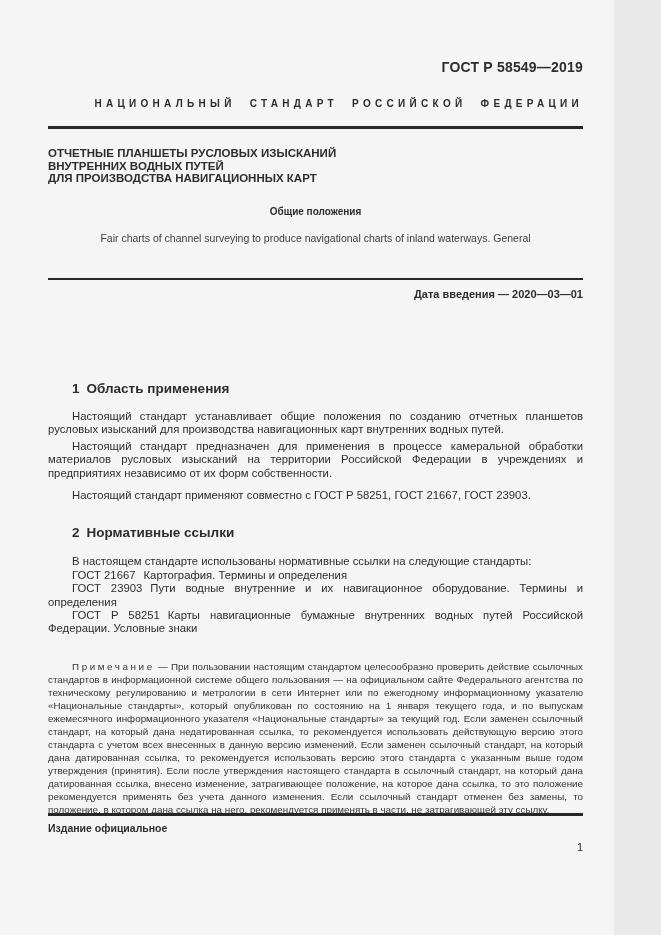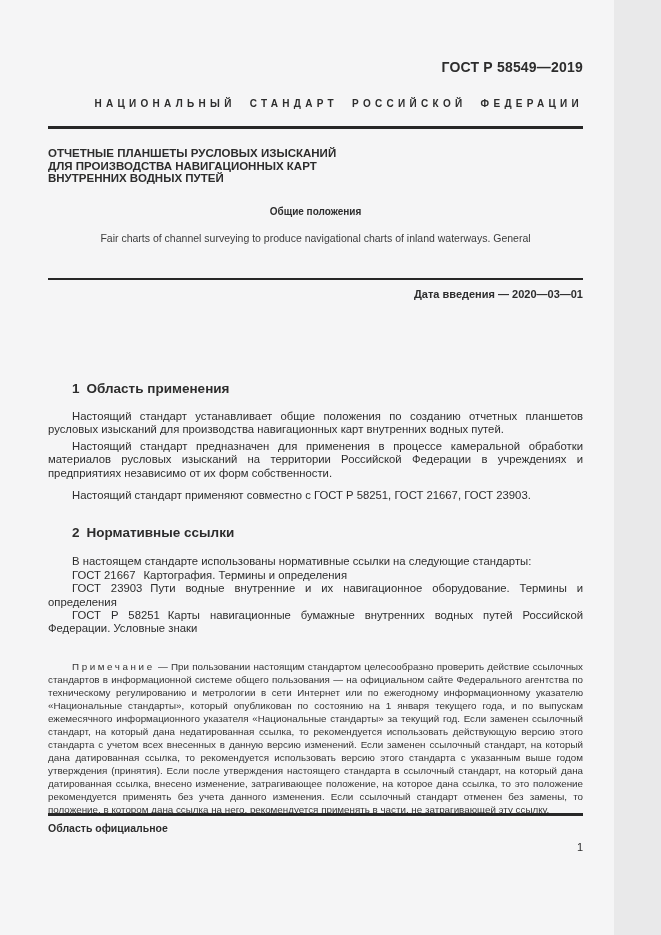--- a/index.html
+++ b/index.html
@@ -121,22 +121,22 @@
 <body>
 
 <div class="page">
 
   <div class="col head-block">
     <div class="doc-code">ГОСТ Р 58549—2019</div>
     <div class="national-standard">НАЦИОНАЛЬНЫЙ СТАНДАРТ РОССИЙСКОЙ ФЕДЕРАЦИИ</div>
     <div class="rule thick"></div>
     <div class="doc-title">
       <div>ОТЧЕТНЫЕ ПЛАНШЕТЫ РУСЛОВЫХ ИЗЫСКАНИЙ</div>
+      <div>ВНУТРЕННИХ ВОДНЫХ ПУТЕЙ</div>
       <div>ДЛЯ ПРОИЗВОДСТВА НАВИГАЦИОННЫХ КАРТ</div>
-      <div>ВНУТРЕННИХ ВОДНЫХ ПУТЕЙ</div>
     </div>
     <div class="doc-subtitle">Общие положения</div>
     <div class="doc-title-en">Fair charts of channel surveying to produce navigational charts of inland waterways. General</div>
     <div class="rule thin"></div>
     <div class="intro-date">Дата введения — 2020—03—01</div>
   </div>
 
   <div class="col main-block">
 
     <section class="sec1">
@@ -164,17 +164,17 @@
       </p>
       <div class="note">
         <span class="note-label">Примечание</span> <span>— При пользовании настоящим стандартом целесообразно проверить действие ссылочных стандартов в информационной системе общего пользования — на официальном сайте Федерального агентства по техническому регулированию и метрологии в сети Интернет или по ежегодному информационному указателю «Национальные стандарты», который опубликован по состоянию на 1 января текущего года, и по выпускам ежемесячного информационного указателя «Национальные стандарты» за текущий год. Если заменен ссылочный стандарт, на который дана недатированная ссылка, то рекомендуется использовать действующую версию этого стандарта с учетом всех внесенных в данную версию изменений. Если заменен ссылочный стандарт, на который дана датированная ссылка, то рекомендуется использовать версию этого стандарта с указанным выше годом утверждения (принятия). Если после утверждения настоящего стандарта в ссылочный стандарт, на который дана датированная ссылка, внесено изменение, затрагивающее положение, на которое дана ссылка, то это положение рекомендуется применять без учета данного изменения. Если ссылочный стандарт отменен без замены, то положение, в котором дана ссылка на него, рекомендуется применять в части, не затрагивающей эту ссылку.</span>
       </div>
     </section>
 
   </div>
 
   <div class="col footer-block">
     <div class="rule thick"></div>
-    <div class="edition">Область официальное</div>
+    <div class="edition">Издание официальное</div>
     <div class="page-num">1</div>
   </div>
 
 </div>
 
 </body></html>

